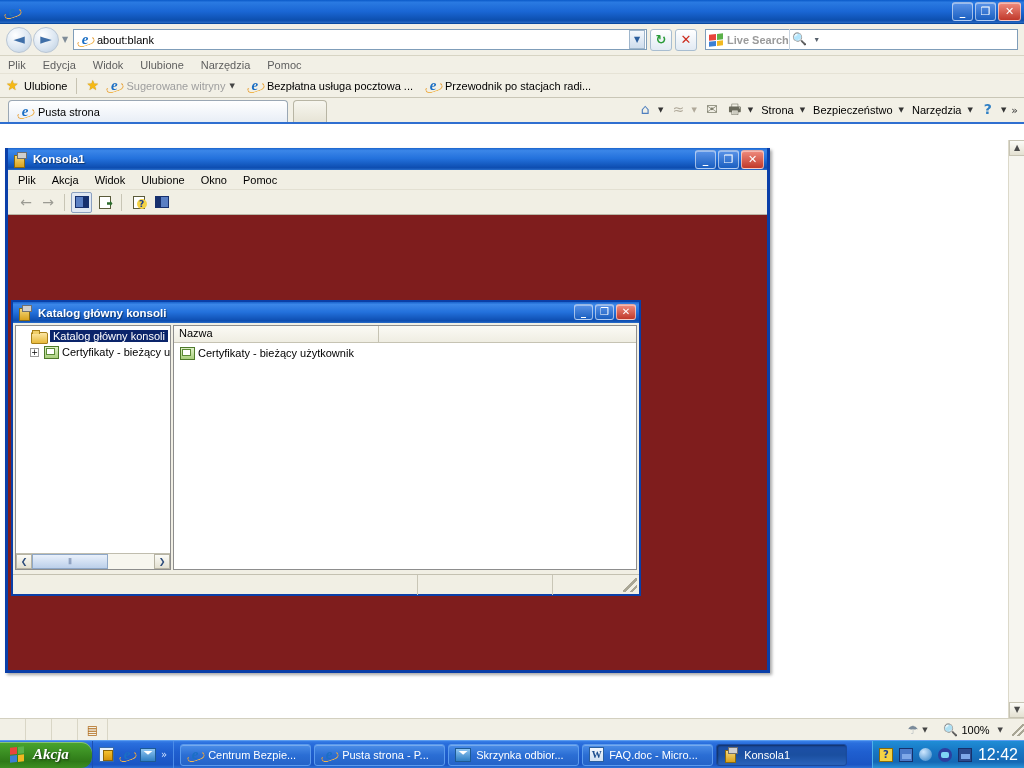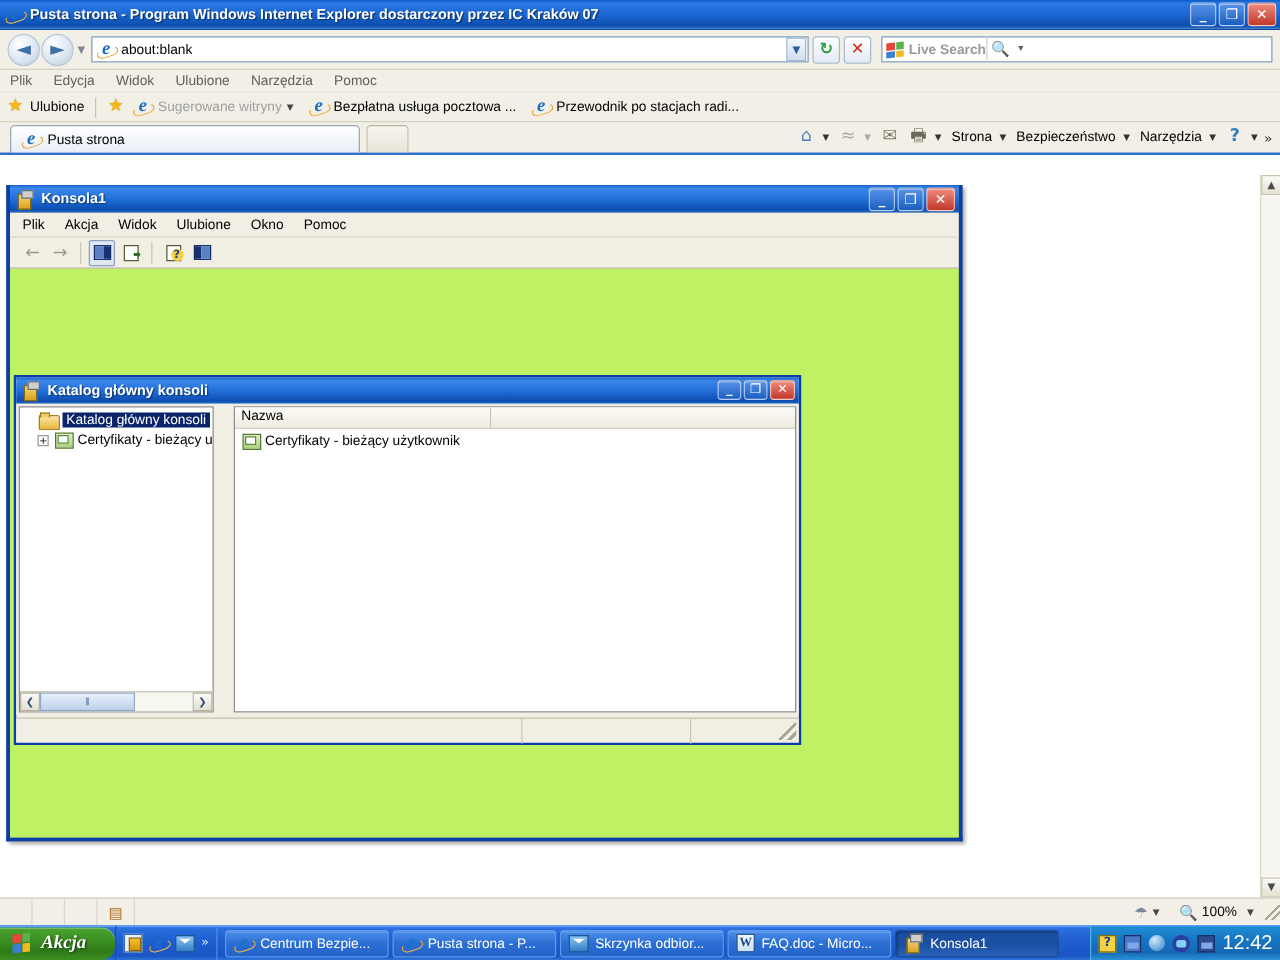--- a/index.html
+++ b/index.html
@@ -270,21 +270,21 @@
   .g-help::after{content:"?";position:absolute;right:-3px;top:2px;font-size:9px;font-weight:bold;
      color:#1b3e8e;background:#f3d245;border-radius:50%;width:10px;height:10px;line-height:10px;
      text-align:center; font-family:"DejaVu Sans", sans-serif;}
   .g-pane { width:14px;height:12px;border:1.5px solid #17306e;background:#fff;
             display:grid;grid-template-columns:1fr 7px; }
   .g-pane i { display:block; }
   .g-pane i:first-child { background:#17306e; }
   .g-pane i:last-child { background:#5a7fc4; }
 
   
-  .mdi-client { position:absolute; left:0; right:0; top:67px; bottom:0; background:#bef264; }
+  .mdi-client { position:absolute; left:0; right:0; top:67px; bottom:0; background:#7f1d1d; }
 
   
   #child {
     position: absolute; left: 3px; top: 85px; width: 630px; height: 296px;
     border: 2px solid #0a3fa8; background:#f1efe4;
   }
   .child-titlebar {
     height: 21px;
     background: linear-gradient(to bottom,#1a64cc 0%, #3b86e8 12%, #2371dc 48%, #0d4db0 90%, #2a6ecb 100%);
     display:flex; align-items:center; padding-left:4px; position:relative;
@@ -345,21 +345,21 @@
     font-family:"DejaVu Sans", sans-serif;
   }
   .hs-track { flex:1; height:15px; background:#f7f6ef; position:relative; }
   .hs-thumb {
     position:absolute;left:0;top:0;width:76px;height:15px;
     background:linear-gradient(to bottom,#e9f0fb,#bcd0ea);
     border:1px solid #8fa8c8; text-align:center; color:#5a7099; font-size:8px; line-height:13px;
     font-family:"DejaVu Sans", sans-serif;
   }
   .list-pane {
-    flex:1; margin-left:16px; background:#fff; border:1px solid #8d8d8d;
+    flex:1; margin-left:2px; background:#fff; border:1px solid #8d8d8d;
     display:flex; flex-direction:column;
   }
   .list-head { height:17px; background:#f1efe4; border-bottom:1px solid #c6c3b3; display:flex; }
   .lh-cell {
     border-right:1px solid #c6c3b3; font-size:11px; padding:1px 5px; color:#000;
     background:linear-gradient(to bottom,#fbfaf5,#efedE2);
   }
   .list-rows { flex:1; padding-top:2px; }
   .list-row { display:flex;align-items:center;height:16px;font-size:11px;padding-left:5px; }
   .child-status {
@@ -461,21 +461,20 @@
 </style>
 </head>
 <body>
 
 <div id="screen">
 
   <div id="ie-window">
 
     <div class="ie-titlebar">
       <span class="ie-ico"><span class="e-logo">e</span></span>
-      <span class="ie-title-text">Pusta strona - Program Windows Internet Explorer dostarczony przez IC Kraków 07</span>
       <div class="wincaption-btns">
         <div class="cap-btn"><span class="cap-glyph">_</span></div>
         <div class="cap-btn"><span class="cap-glyph">❐</span></div>
         <div class="cap-btn close"><span class="cap-glyph">✕</span></div>
       </div>
     </div>
 
     <div class="ie-addrrow">
       <div class="navbtn back"><span>◄</span></div>
       <div class="navbtn"><span>►</span></div>

